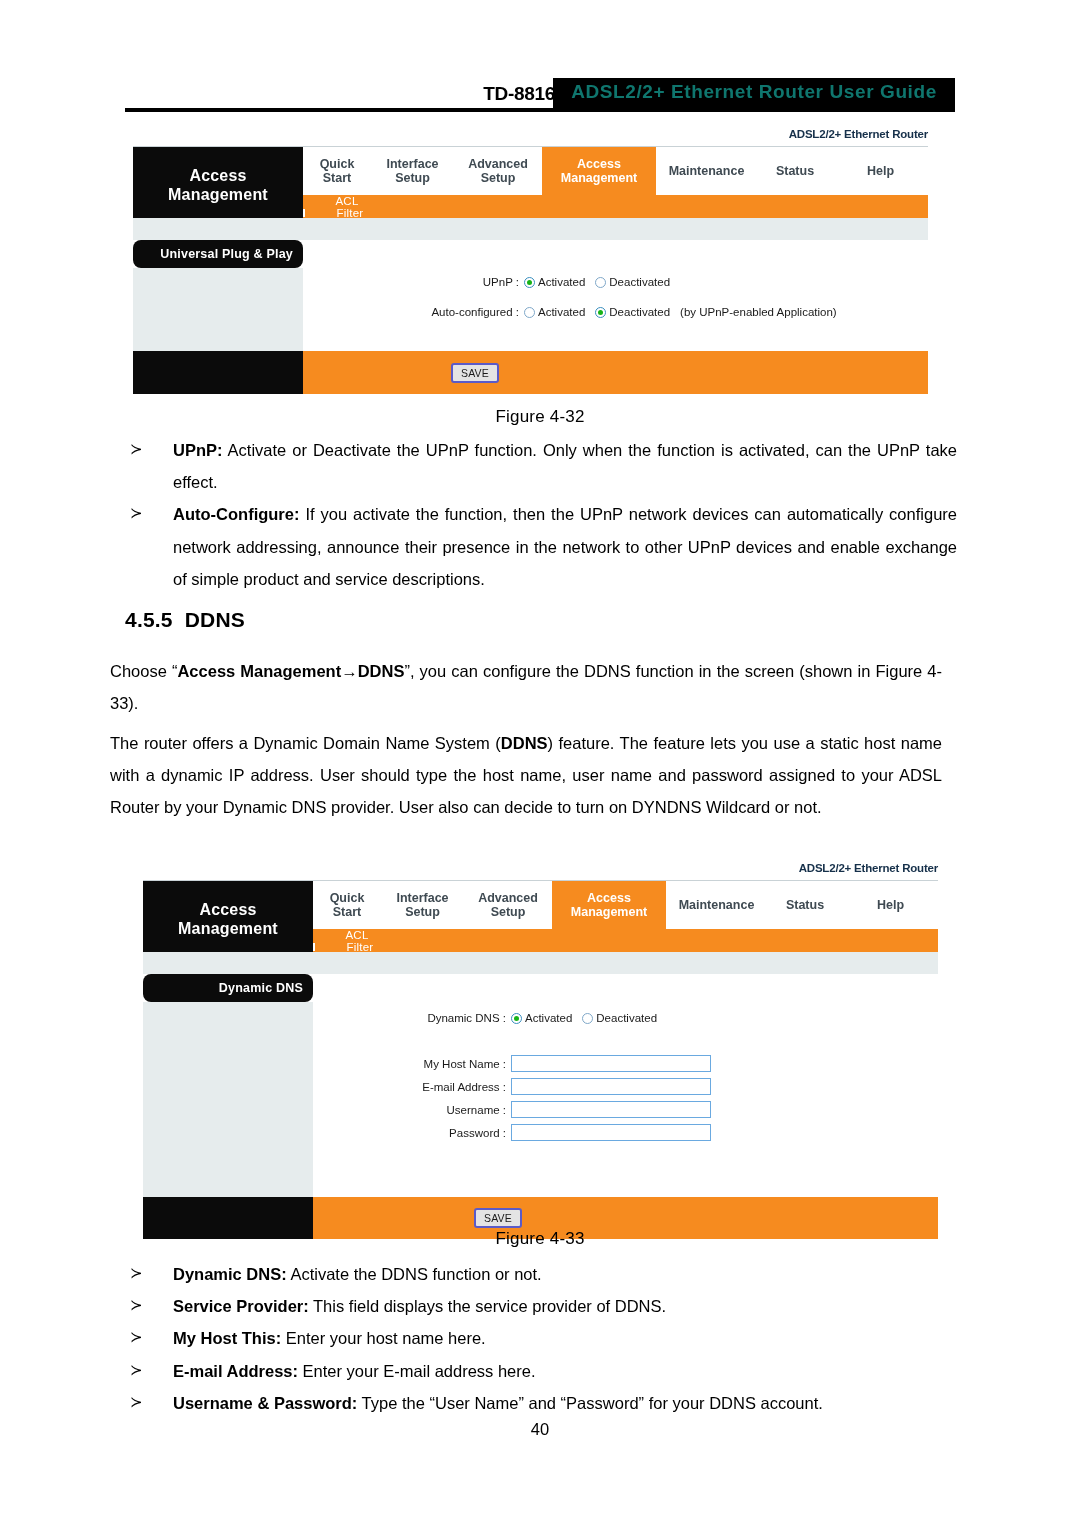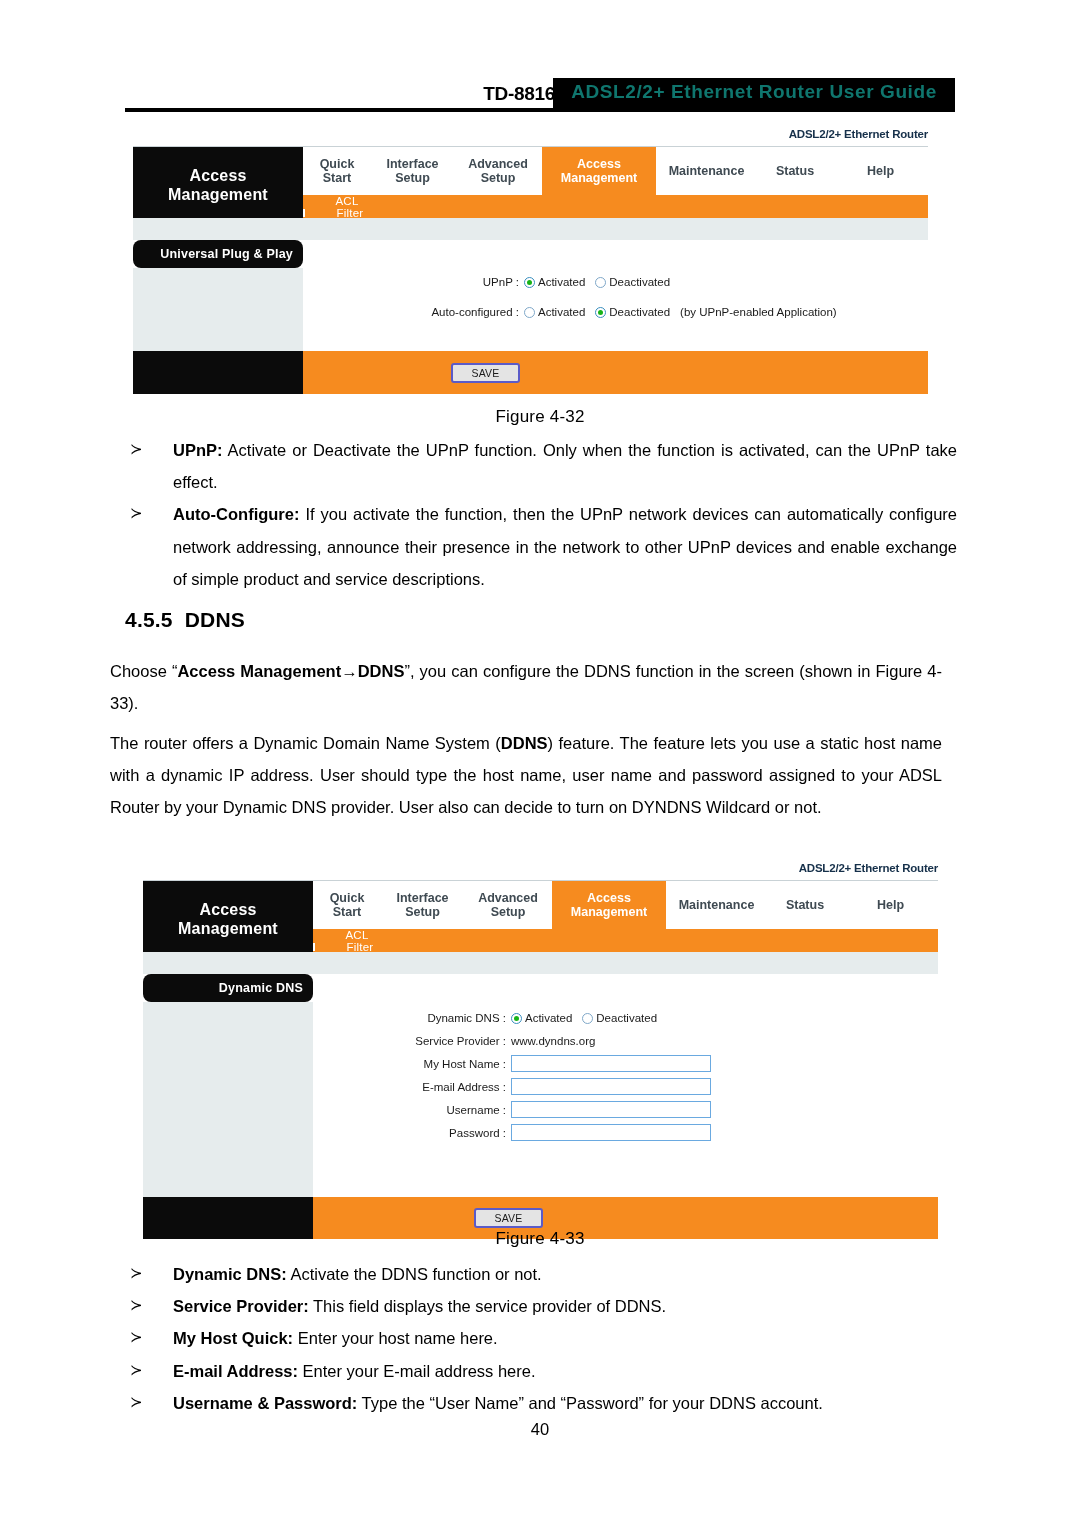--- a/index.html
+++ b/index.html
@@ -212,21 +212,21 @@
     background: #0b0b0b;
   }
   .rp-footer-right {
     position: absolute;
     background: #F68B1F;
     display: flex;
     align-items: center;
   }
 
   .save-btn {
-    width: 69px;
+    width: 48px;
     height: 20px;
     background: #e4e4e4;
     border: 2px solid #5b5bc8;
     border-radius: 3px;
     display: flex;
     align-items: center;
     justify-content: center;
     font-size: 10.5px;
     color: #1a1a1a;
     box-sizing: border-box;
@@ -546,24 +546,20 @@
     <span class="ropt">
       <span class="radio on"></span>
       <span>Activated</span>
     </span>
     <span class="ropt">
       <span class="radio"></span>
       <span>Deactivated</span>
     </span>
   </div>
 
-  <div class="frow" style="left:170px; top:173px; width:625px;">
-    <div class="flabel" style="width:193px;">Service Provider :</div>
-    <span class="plaintext">www.dyndns.org</span>
-  </div>
 
   <div class="frow" style="left:170px; top:193px; width:625px;">
     <div class="flabel" style="width:193px;">My Host Name :</div>
     <input class="textinput" type="text" value="" style="">
   </div>
 
   <div class="frow" style="left:170px; top:216px; width:625px;">
     <div class="flabel" style="width:193px;">E-mail Address :</div>
     <input class="textinput" type="text" value="" style="">
   </div>
@@ -591,21 +587,21 @@
   <div class="bullet">
     <span class="arrow">≻</span>
     <b>Dynamic DNS:</b><span> Activate the DDNS function or not.</span>
   </div>
   <div class="bullet">
     <span class="arrow">≻</span>
     <b>Service Provider:</b><span> This field displays the service provider of DDNS.</span>
   </div>
   <div class="bullet">
     <span class="arrow">≻</span>
-    <b>My Host Quick:</b><span> Enter your host name here.</span>
+    <b>My Host This:</b><span> Enter your host name here.</span>
   </div>
   <div class="bullet">
     <span class="arrow">≻</span>
     <b>E-mail Address:</b><span> Enter your E-mail address here.</span>
   </div>
   <div class="bullet">
     <span class="arrow">≻</span>
     <b>Username &amp; Password:</b><span> Type the “User Name” and “Password” for your DDNS account.</span>
   </div>
 </div>

